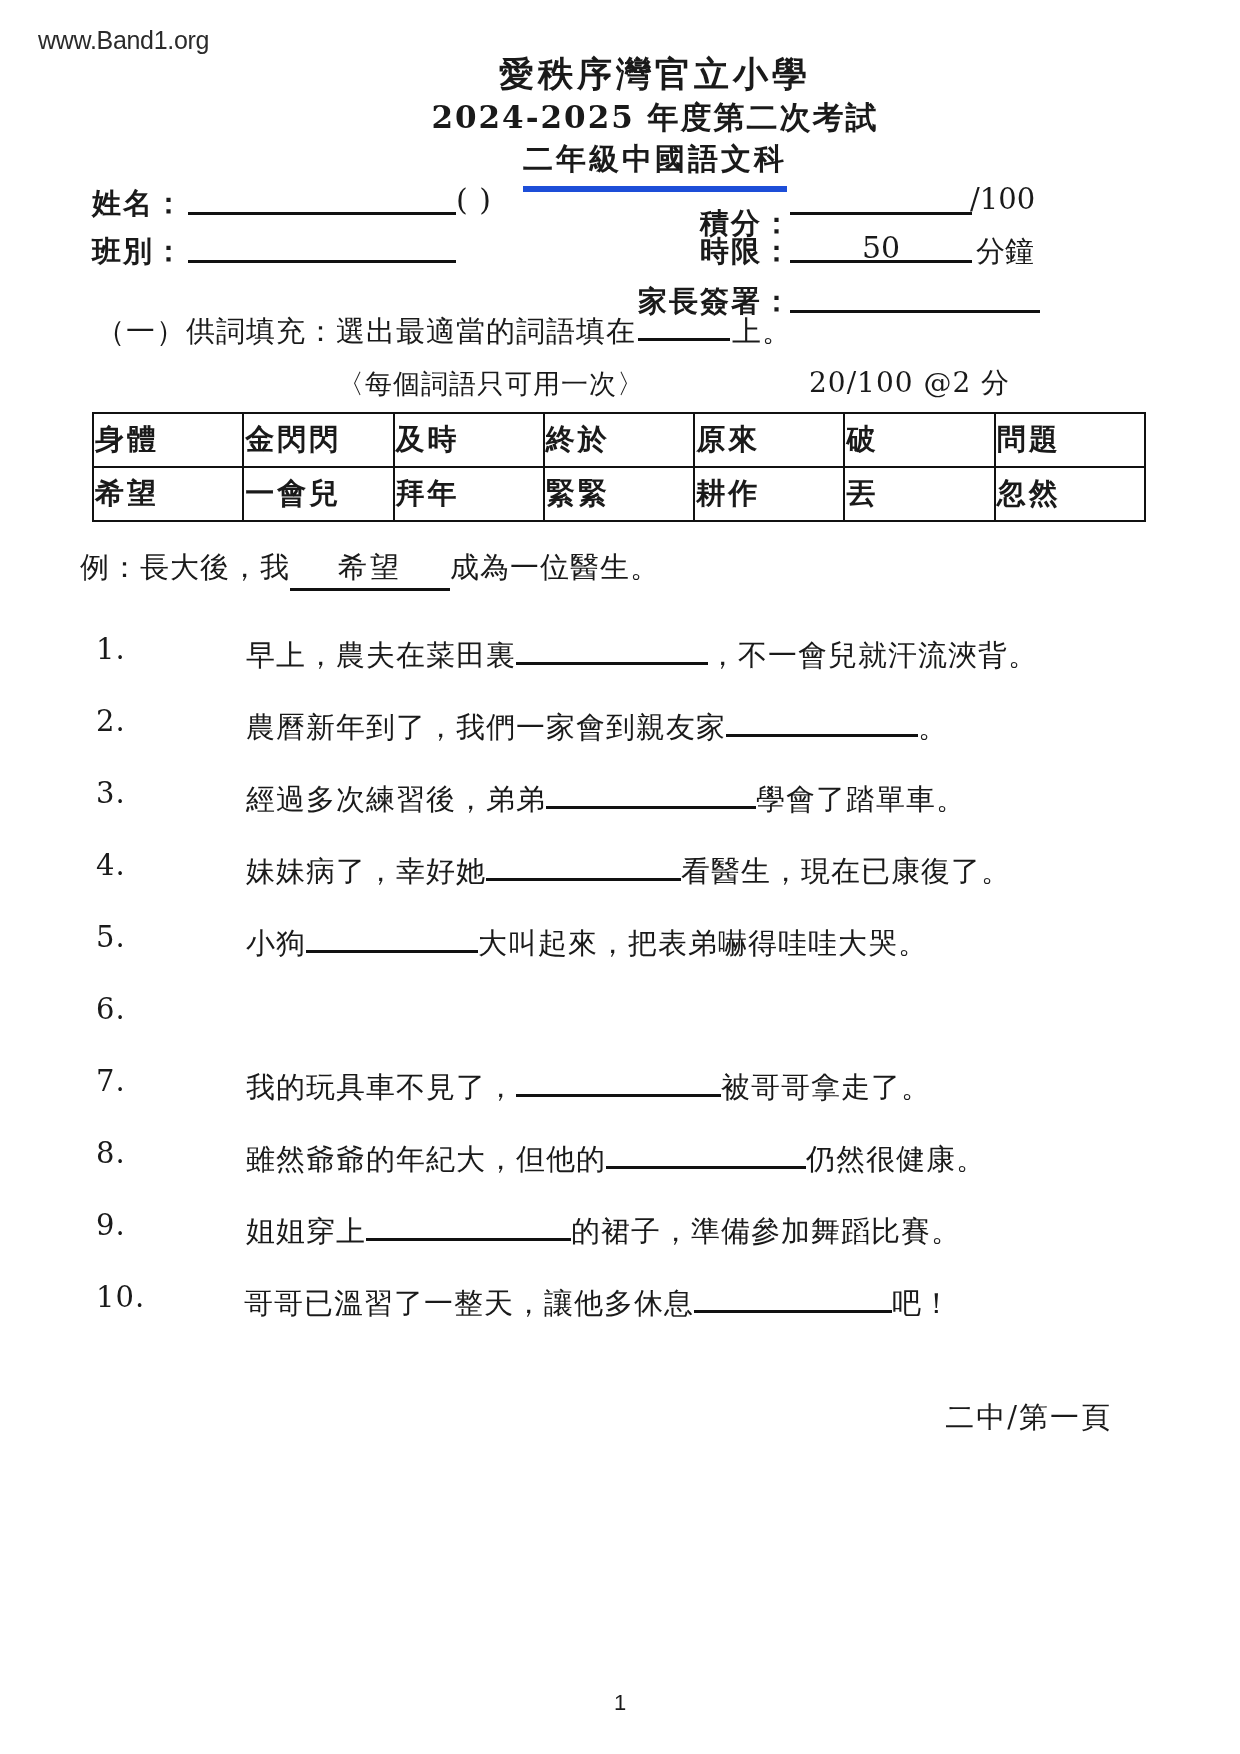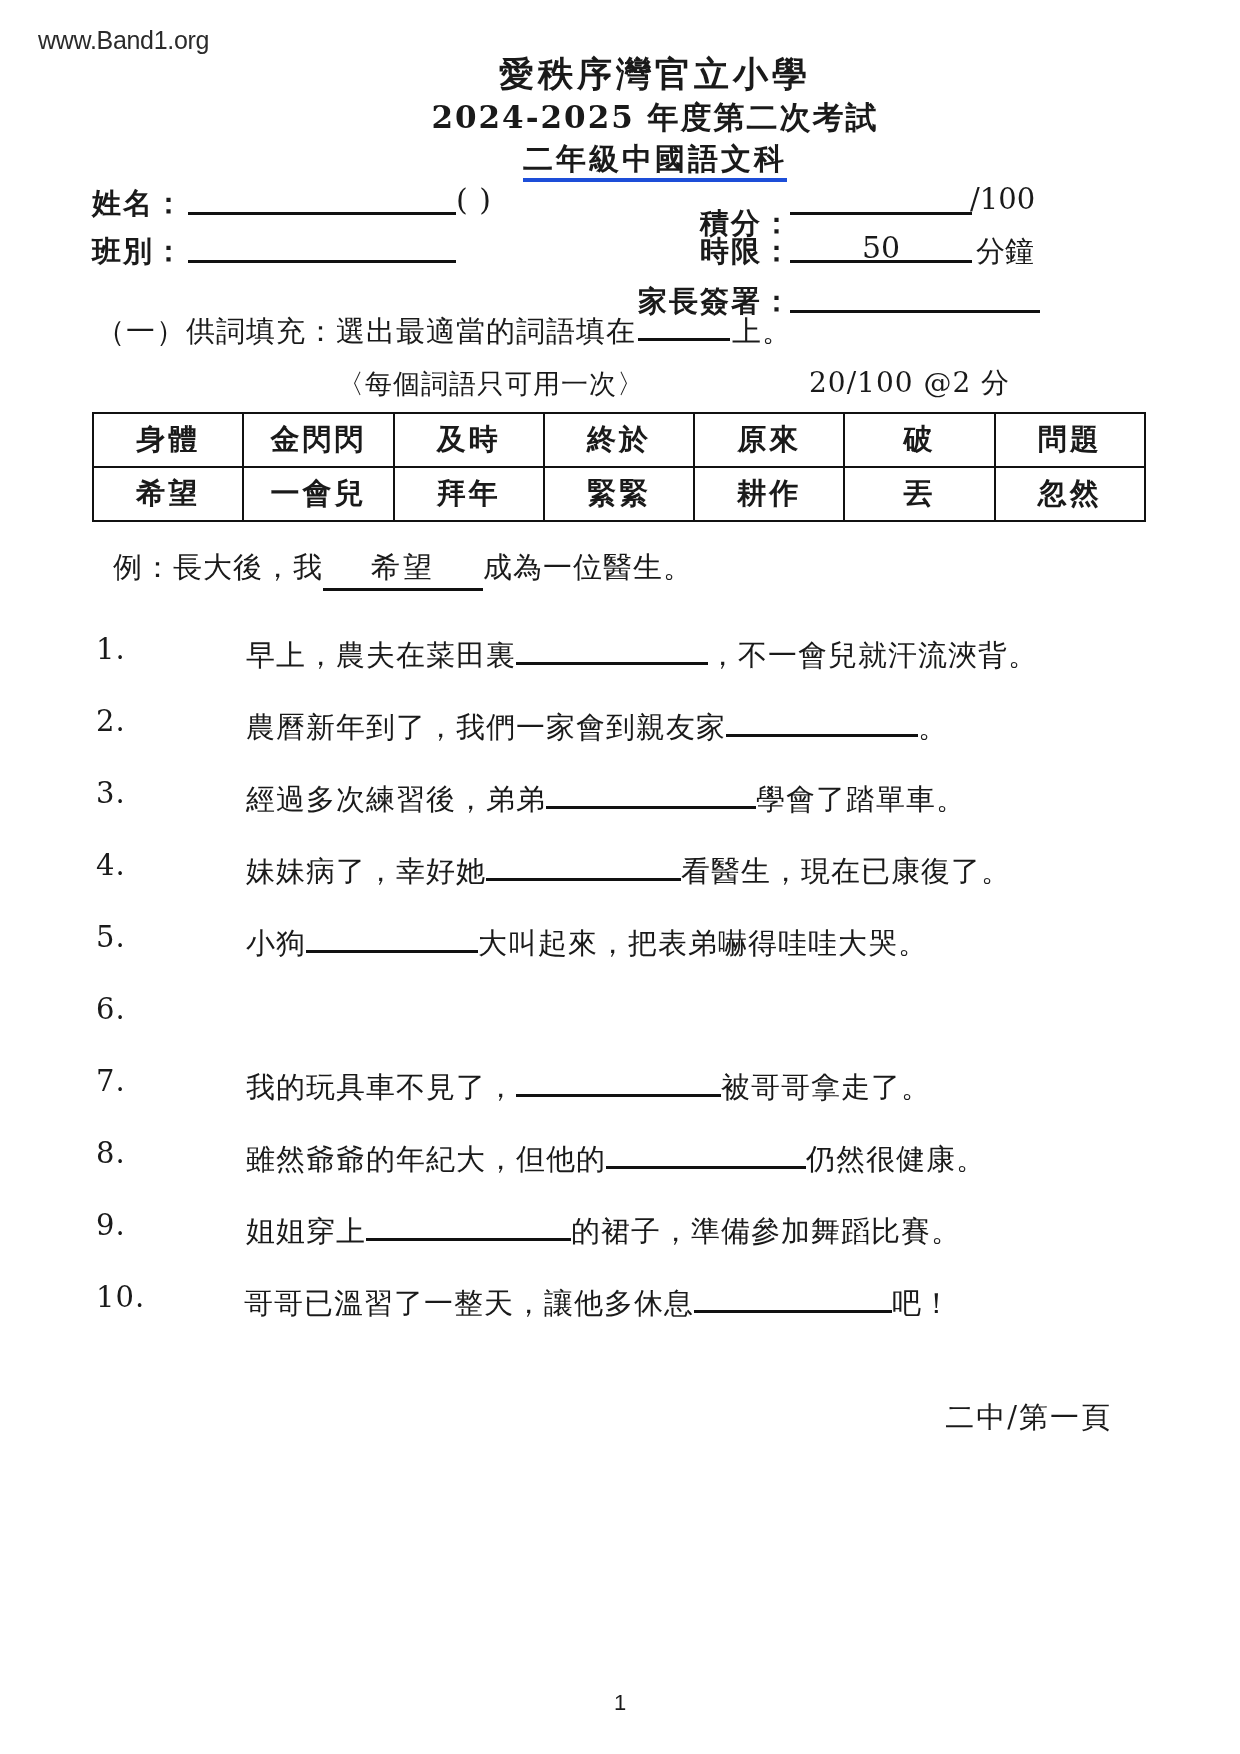--- a/index.html
+++ b/index.html
@@ -53,22 +53,22 @@
     padding-left: 70px;
   }
   .subject-line {
     font-size: 30px;
     letter-spacing: 3px;
     line-height: 1.35;
     font-weight: 600;
     padding-left: 70px;
   }
   .subject-line span.u {
-    border-bottom: 4px solid #1d4ed8;
-    padding-bottom: 2px;
+    border-bottom: 6px solid #1d4ed8;
+    padding-bottom: 10px;
   }
 
   
   .info {
     position: absolute;
     left: 0;
     top: 182px;
     width: 1072px;
     font-size: 29px;
   }
@@ -140,42 +140,41 @@
     position: absolute;
     left: 92px;
     top: 412px;
     width: 1054px;
     border-collapse: collapse;
     table-layout: fixed;
   }
   .bank td {
     border: 2px solid #111;
     height: 50px;
-    text-align: center;
     font-size: 29px;
     letter-spacing: 3px;
     font-weight: 600;
   }
 
   
   .qlist {
     position: absolute;
     left: 0;
     top: 548px;
     width: 1240px;
   }
   .q {
     position: relative;
     font-size: 29px;
     letter-spacing: 1px;
     padding-left: 96px;
     height: 72px;
     white-space: nowrap;
   }
-  .q.example { padding-left: 113px; height: 84px; }
+  .q.example { padding-left: 80px; height: 84px; }
   .qnum {
     position: absolute;
     left: 96px;
     top: 0;
     font-family: "DejaVu Serif", serif;
   }
   .qbody {
     display: inline-block;
     padding-left: 0;
   }

